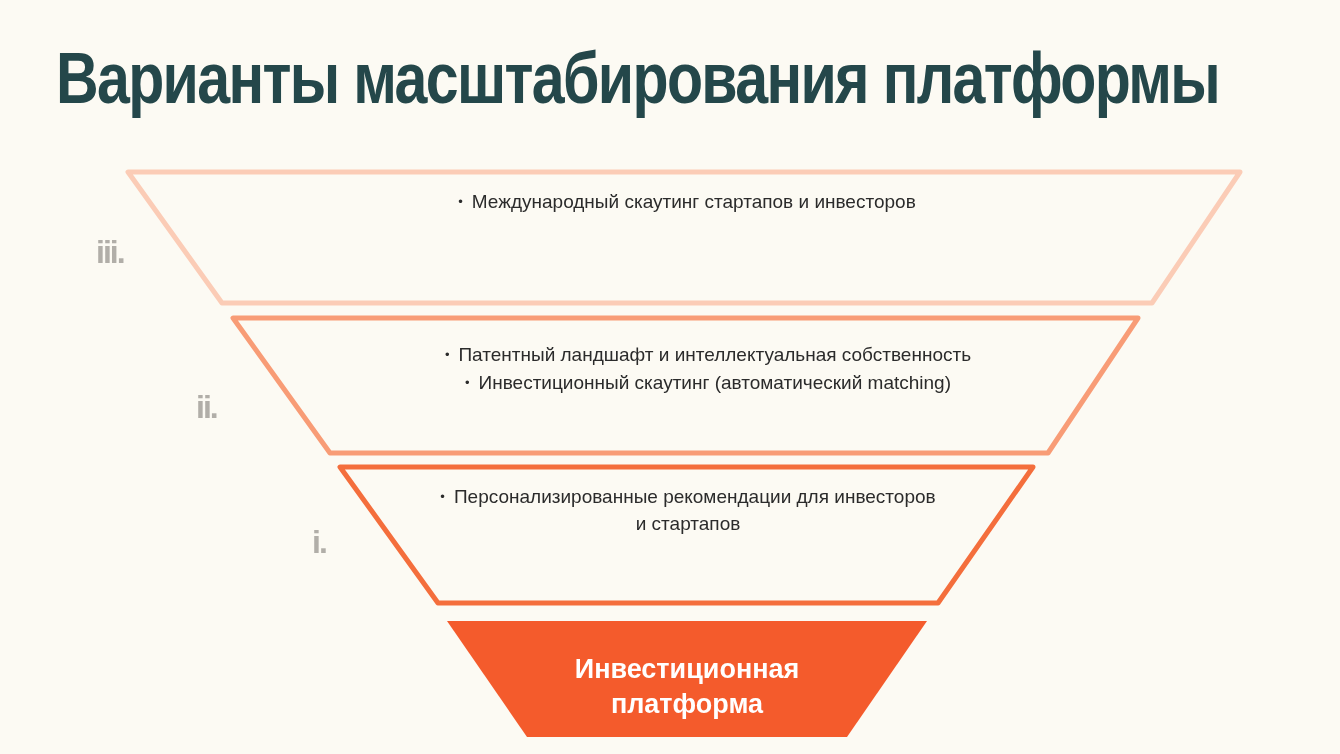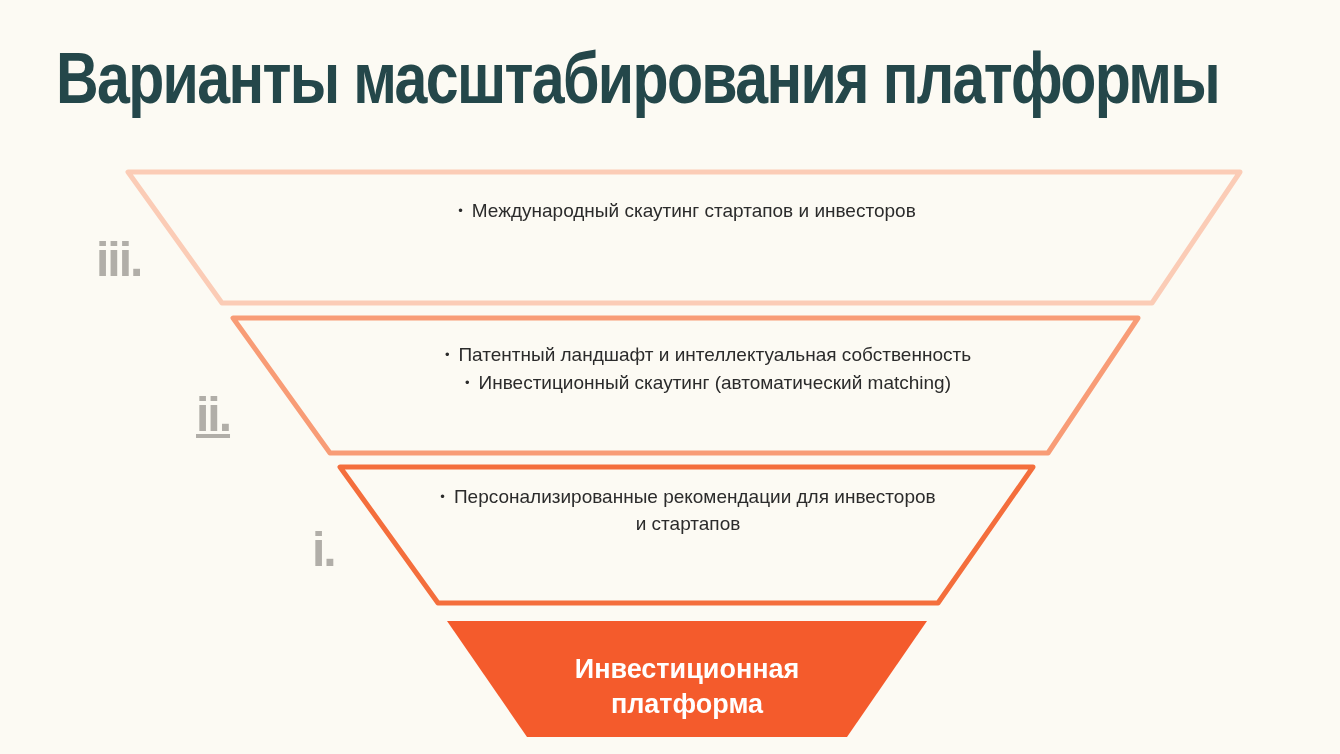--- a/index.html
+++ b/index.html
@@ -27,28 +27,28 @@
     font-weight: 800;
     letter-spacing: -2px;
     color: #24474a;
     white-space: nowrap;
     transform: scaleX(0.82);
     transform-origin: left top;
     line-height: 1.06;
   }
   .numeral {
     position: absolute;
-    font-size: 48px;
+    font-size: 32px;
     font-weight: 800;
     letter-spacing: -2px;
     color: #b1aea8;
     line-height: 1;
   }
   .numeral-iii { left: 96px;  top: 236px; }
-  .numeral-ii  { left: 196px; top: 391px; text-decoration: underline; }
+  .numeral-ii  { left: 196px; top: 391px; }
   .numeral-i   { left: 312px; top: 526px; }
 
   svg.trap { position: absolute; display: block; }
   .trap-iii  { left: 123px; top: 167px; }
   .trap-ii   { left: 228px; top: 313px; }
   .trap-i    { left: 335px; top: 462px; }
   .trap-base { left: 447px; top: 620px; }
 
   .tier-text {
     position: absolute;
@@ -58,21 +58,21 @@
     text-align: center;
   }
   .tier-text .line { text-align: center; }
   .dot {
     display: inline-block;
     font-size: 13px;
     vertical-align: 2px;
     margin-right: 9px;
     color: #2b2b2b;
   }
-  .text-iii { left: 222px; top: 197px; width: 930px; }
+  .text-iii { left: 222px; top: 188px; width: 930px; }
   .text-ii  { left: 349px; top: 341px; width: 718px; line-height: 28px; }
   .text-i   { left: 438px; top: 483px; width: 500px; }
 
   .base-label-box {
     position: absolute;
     left: 447px;
     top: 621px;
     width: 480px;
     height: 116px;
     display: flex;

